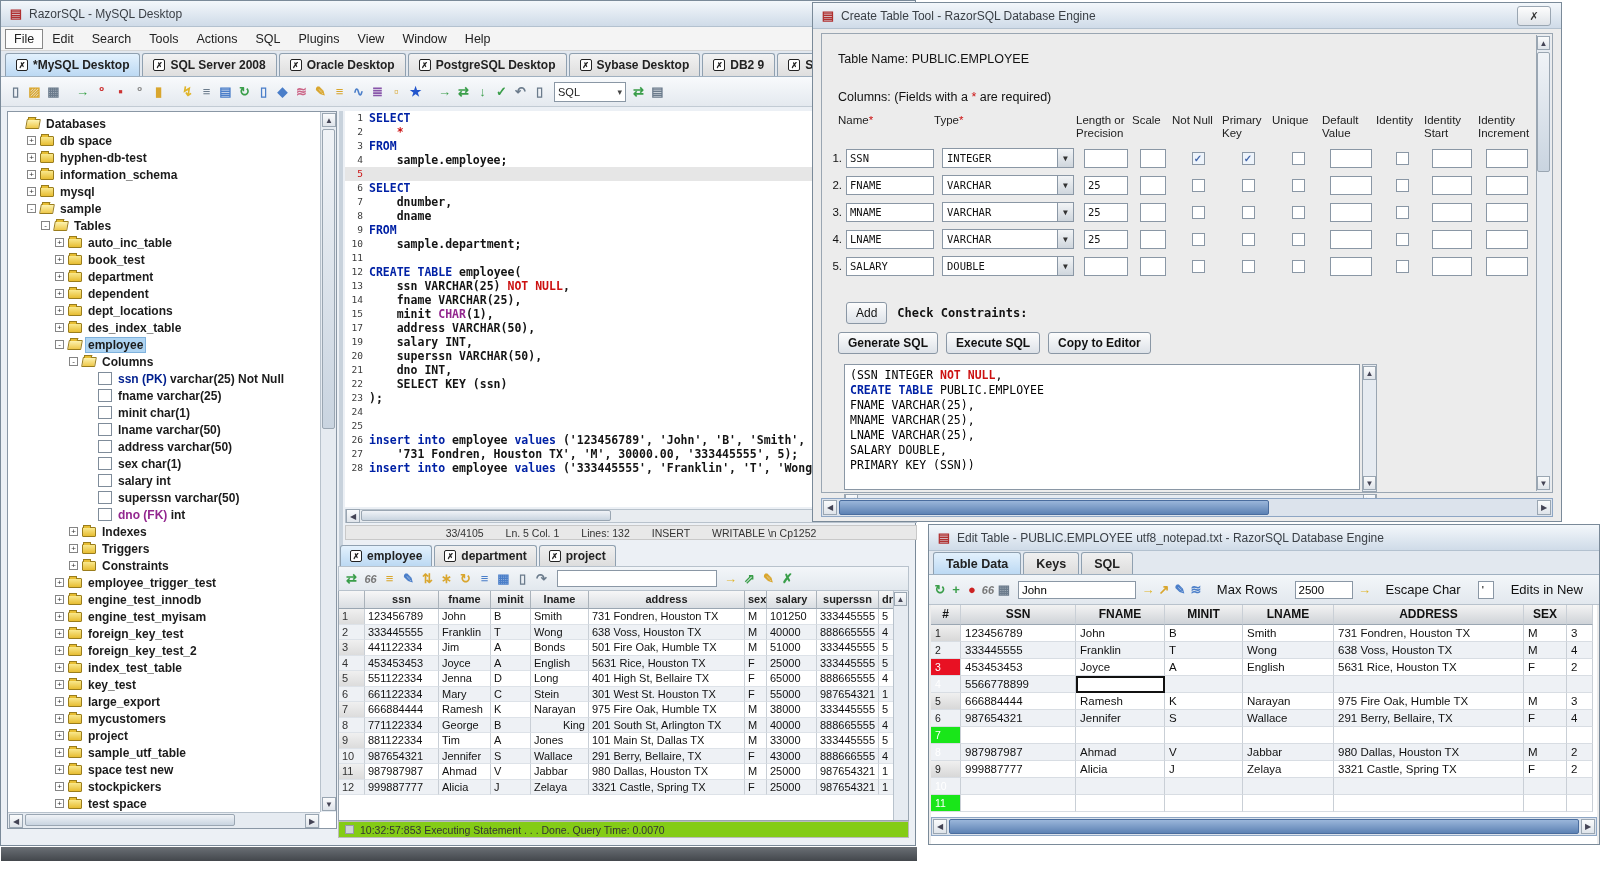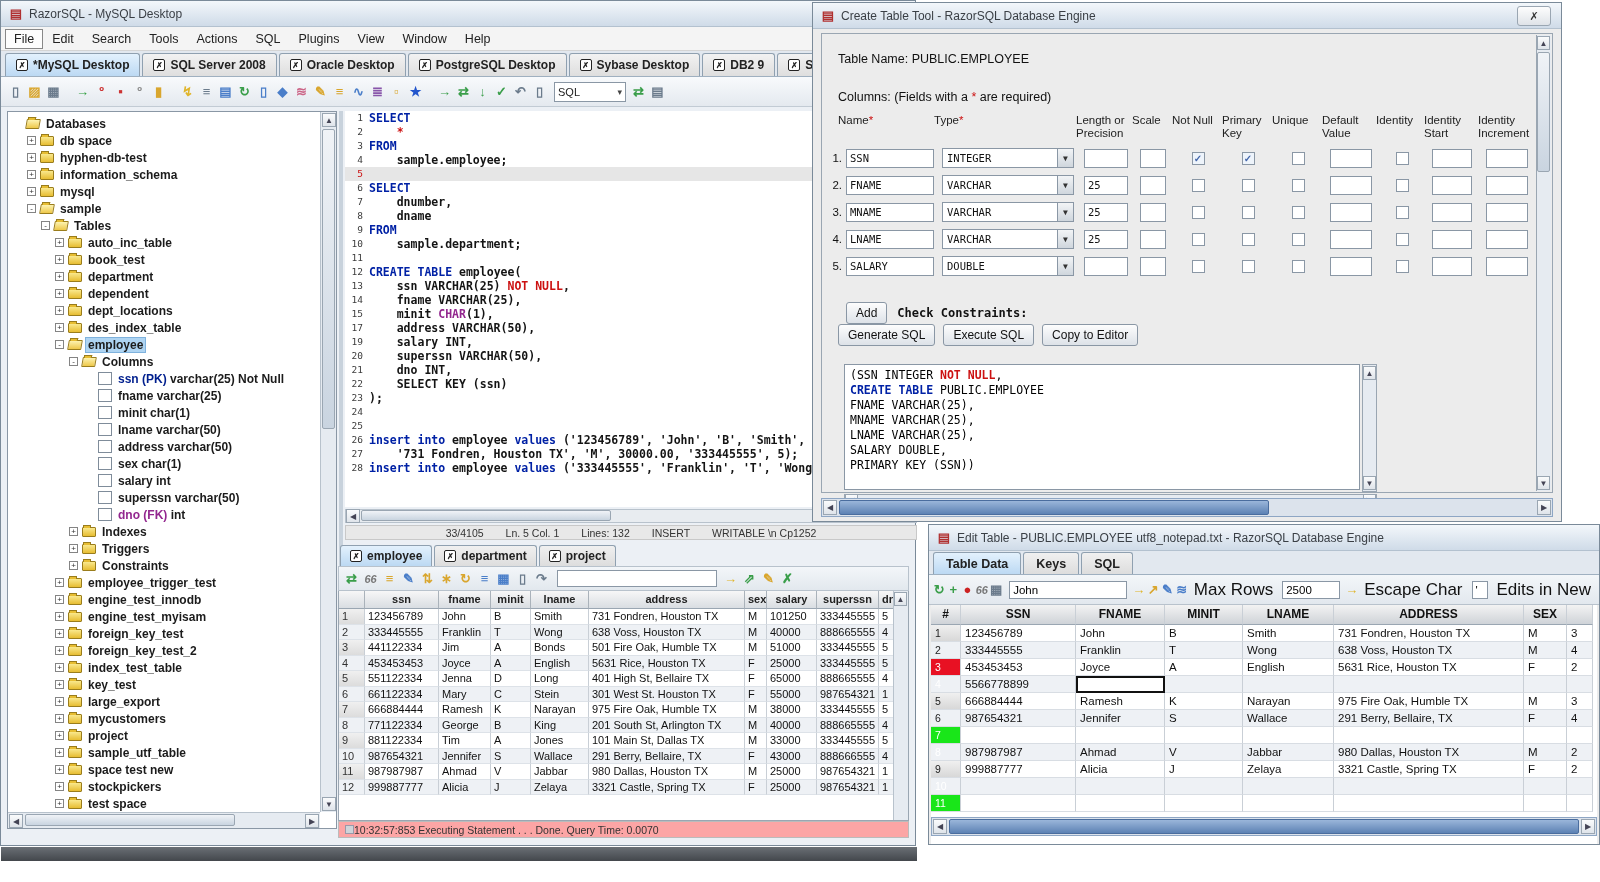--- a/index.html
+++ b/index.html
@@ -78,22 +78,22 @@
   .rinput { width:160px; height:17px; border:1px solid #8a97a5; font-size:11px; padding:0 3px; margin:0 5px; }
   .rgrid { background:#fff; border:1px solid #9aa6b2; border-top:none; position:relative; height:230px; overflow:hidden; }
   .grow { display:flex; }
   .gcell { flex:0 0 auto; border-right:1px solid #c9cfd6; border-bottom:1px solid #dde2e8; font-size:11px; color:#111;
     padding:0 3px; height:15.5px; line-height:15px; overflow:hidden; white-space:nowrap; }
   .ghead .gcell { background:linear-gradient(#f7f7f7,#d9dde2); border-bottom:1px solid #9aa6b2; border-right:1px solid #aab2ba;
     font-weight:bold; text-align:center; color:#222; height:18px; line-height:17px; }
   .grow.alt .gcell { background:#eef1f5; }
   .gnum { background:linear-gradient(#f0f0f0,#dcdcdc); color:#333; }
   .rvscroll { position:absolute; right:0; top:0; bottom:0; width:15px; background:#e6ebf1; border-left:1px solid #b8c2cc; }
-  .rstatus { position:absolute; left:0px; top:278px; width:571px; height:17px; background:#fca5a5; border:1px solid #bbb;
-    display:flex; align-items:center; font-size:10.5px; color:#333; padding:0 6px; }
+  .rstatus { position:absolute; left:0px; top:278px; width:571px; height:17px; background:#84cc16; border:1px solid #bbb;
+    display:flex; align-items:center; gap:6px; font-size:10.5px; color:#333; padding:0 6px; }
   .rstatus .ic { width:9px; height:9px; background:#cfd4d9; border:1px solid #99a; }
 
   .mainbottom { position:absolute; left:0; top:846px; width:916px; height:14px; background:linear-gradient(#6a6f75,#43474c); z-index:2; }
 
   
   #win-dialog { left:812px; top:2px; width:750px; height:520px; z-index:3; background:#ececec; }
   .dclose { position:absolute; right:10px; top:3px; width:34px; height:20px; border:1px solid #9aa6b2; border-radius:3px;
     background:linear-gradient(#fdfdfd,#dfe3e8); display:flex; align-items:center; justify-content:center; font-size:11px; color:#333; }
   .dcontent { position:absolute; left:8px; top:30px; right:8px; bottom:28px; border:1px solid #9aa6b2; background:#ececec; }
   .dlabel { font-size:12.5px; color:#111; }
@@ -111,42 +111,42 @@
   .dcombo .dbtn { width:16px; height:18px; background:linear-gradient(#f2f4f6,#cfd6dd); border-left:1px solid #8a97a5;
     display:flex; align-items:center; justify-content:center; font-size:8px; color:#333; }
   .cbwrap { display:flex; justify-content:center; }
   .cb { width:13px; height:13px; border:1px solid #8a97a5; background:#fff; display:flex; align-items:center; justify-content:center;
     font-size:10px; color:#4466aa; font-weight:bold; }
   .cb.on { background:#eef4fb; }
   .dbuttons { position:absolute; left:24px; top:268px; display:flex; align-items:center; gap:10px; }
   .btn { border:1px solid #8a97a5; border-radius:3px; background:linear-gradient(#fdfdfd,#dde2e8); padding:3px 9px;
     font-size:12px; color:#111; }
   .monolabel { font-family:"DejaVu Sans Mono",monospace; font-size:12px; font-weight:600; color:#111; }
-  .dbuttons2 { position:absolute; left:16px; top:290px; display:flex; gap:8px; }
+  .dbuttons2 { position:absolute; left:16px; top:298px; display:flex; gap:8px;font-weight:bold; }
   .dsqlwrap { position:absolute; left:22px; top:330px; width:516px; height:126px; background:#fff; border:1px solid #8a97a5;
     font-family:"DejaVu Sans Mono",monospace; font-size:11.5px; line-height:15px; padding:3px 5px; overflow:hidden; }
   .dsql-vscroll { position:absolute; left:540px; top:330px; width:15px; height:128px; background:#e6ebf1; border:1px solid #9aa6b2; }
   .dsql-hscroll { position:absolute; left:22px; top:460px; width:533px; height:14px; background:#e6ebf1; border:1px solid #9aa6b2; }
   .dvscroll { position:absolute; right:1px; top:1px; width:15px; bottom:1px; background:#e6ebf1; border-left:1px solid #9aa6b2; }
   .bluescroll { position:absolute; height:19px; background:#dce3ec; border:1px solid #8ea6c4; }
   .bluethumb { position:absolute; top:1px; bottom:1px; background:linear-gradient(#9ab6da,#5d82b4); border:1px solid #4a6d9e; border-radius:2px; }
   #dialog-bottomscroll { left:8px; right:8px; bottom:4px; }
 
   
   #win-edit { left:928px; top:524px; width:672px; height:321px; z-index:4; background:#ececec; }
   .etabs { height:24px; display:flex; align-items:flex-end; gap:2px; padding-left:4px; background:#e2e8ef; border-bottom:1px solid #9fb0c0; }
   .etab { display:inline-flex; align-items:center; height:22px; padding:0 12px; border:1px solid #8fa0b0; border-bottom:none;
     border-radius:3px 3px 0 0; background:linear-gradient(#f0f0f0,#ddd); font-size:12.5px; font-weight:bold; color:#222; }
   .etab.sel { background:linear-gradient(#e3f1fd,#bcd9f3); }
   .etoolbar { height:30px; display:flex; align-items:center; padding:0 4px; background:linear-gradient(#f3f6f9,#e2e8ee);
     border-bottom:1px solid #b8c2cc; white-space:nowrap; overflow:hidden; }
   .einput { width:118px; height:18px; border:1px solid #8a97a5; font-size:11.5px; padding:0 3px; margin:0 5px; }
   .esmall { width:42px; }
   .etiny { width:16px; }
-  .elab { font-size:17px; color:#111; margin:0 4px; }
+  .elab { font-size:13px; color:#111; margin:0 12px; }
   .egrid { position:absolute; left:2px; top:80px; right:2px; bottom:0; background:#fff; overflow:hidden; }
   .erow { display:flex; }
   .ecell { flex:0 0 auto; border-right:1px solid #c9cfd6; border-bottom:1px solid #d8dde3; font-size:11.5px; color:#111;
     padding:0 4px; height:17px; line-height:16px; overflow:hidden; white-space:nowrap; }
   .ehead .ecell { background:linear-gradient(#f3f3f3,#cfd3d8); border-bottom:1px solid #9aa6b2; font-weight:bold;
     text-align:center; height:20px; line-height:19px; font-size:12px; }
   .erow.alt .ecell { background:#eef1f5; }
   .enum { background:linear-gradient(#f0f0f0,#d8d8d8); color:#222; font-size:10.5px; }
   .enum.r { background:#e81123; color:#fff; }
   .enum.gr { background:#19e619; color:#fff; }
@@ -635,21 +635,21 @@
             <span class="gcell" style="flex-basis: 22px;">M</span>
             <span class="gcell" style="flex-basis: 50px;">38000</span>
             <span class="gcell" style="flex-basis: 62px;">333445555</span>
             <span class="gcell" style="flex-basis: 24px;">5</span>
           </div>
           <div class="grow alt">
             <span class="gcell gnum" style="flex-basis: 26px;">8</span>
             <span class="gcell" style="flex-basis: 74px;">771122334</span>
             <span class="gcell" style="flex-basis: 52px;">George</span>
             <span class="gcell" style="flex-basis: 40px;">B</span>
-            <span class="gcell" style="flex-basis: 58px;">King</span>
+            <span class="gcell" style="flex-basis: 58px; text-align: right;">King</span>
             <span class="gcell" style="flex-basis: 156px;">201 South St, Arlington TX</span>
             <span class="gcell" style="flex-basis: 22px;">M</span>
             <span class="gcell" style="flex-basis: 50px;">40000</span>
             <span class="gcell" style="flex-basis: 62px;">888665555</span>
             <span class="gcell" style="flex-basis: 24px;">4</span>
           </div>
           <div class="grow">
             <span class="gcell gnum" style="flex-basis: 26px;">9</span>
             <span class="gcell" style="flex-basis: 74px;">881122334</span>
             <span class="gcell" style="flex-basis: 52px;">Tim</span>

